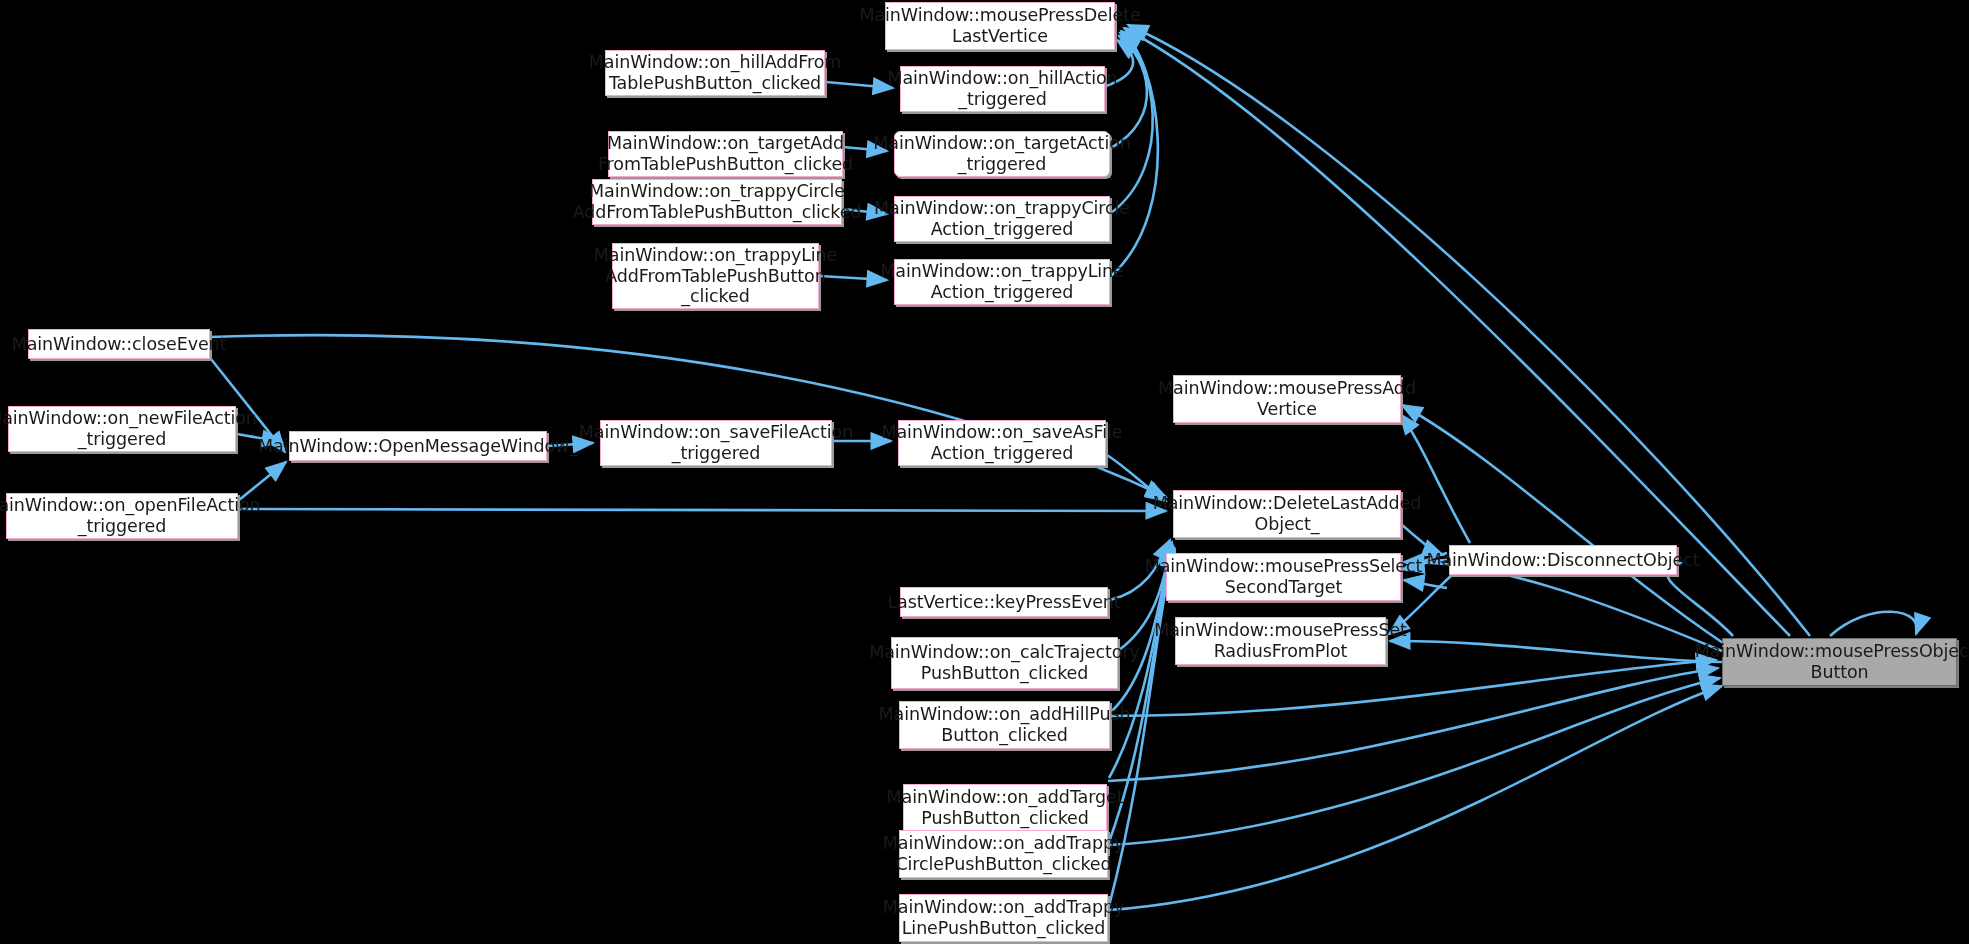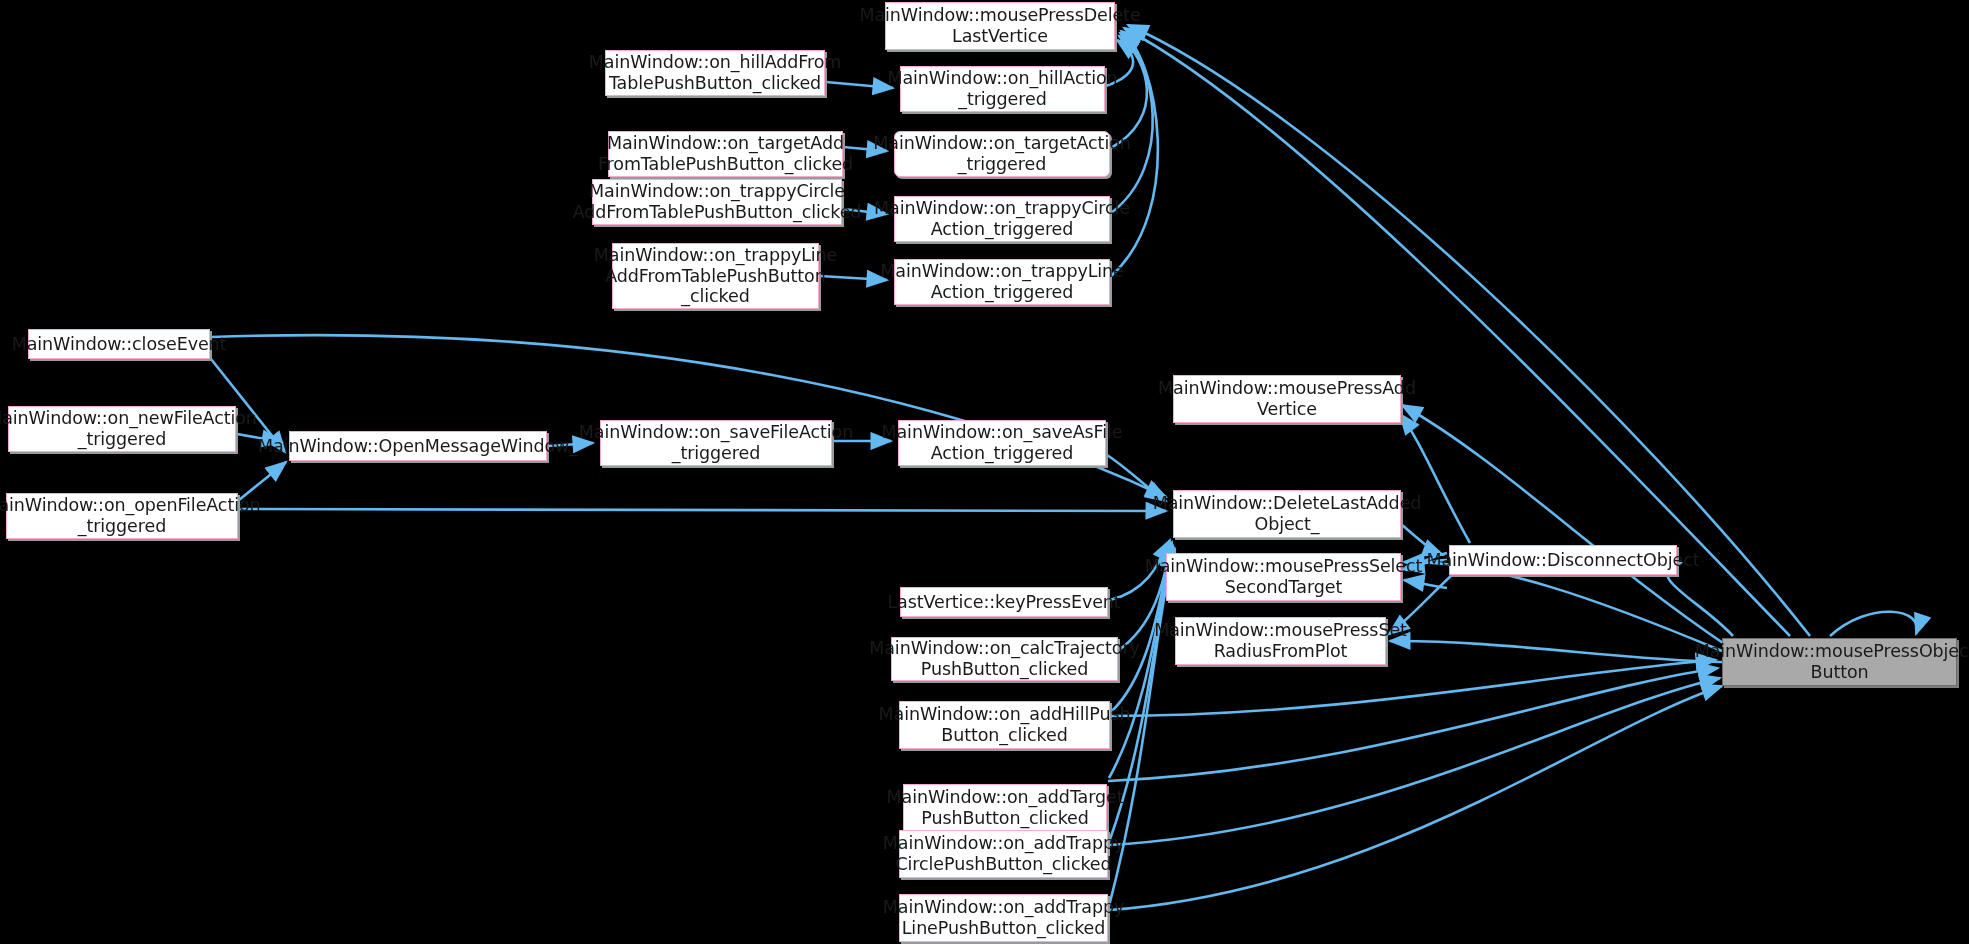--- a/index.html
+++ b/index.html
@@ -145,21 +145,21 @@
   <div class="node" style="left:6px; top:493px; width:232px; height:46px;">MainWindow::on_openFileAction
 _triggered</div>
   <div class="node" style="left:1173px; top:490px; width:228px; height:48px;">MainWindow::DeleteLastAdded
 Object_</div>
   <div class="node" style="left:1166px; top:553px; width:235px; height:48px;">MainWindow::mousePressSelect
 SecondTarget</div>
   <div class="node" style="left:1449px; top:545px; width:228px; height:30px;">MainWindow::DisconnectObject</div>
   <div class="node" style="left:900px; top:587px; width:208px; height:30px;">LastVertice::keyPressEvent</div>
   <div class="node" style="left:1175px; top:617px; width:211px; height:48px;">MainWindow::mousePressSet
 RadiusFromPlot</div>
-  <div class="node" style="left:891px; top:637px; width:227px; height:44px;">MainWindow::on_calcTrajectory
+  <div class="node" style="left:891px; top:637px; width:227px; height:52px;">MainWindow::on_calcTrajectory
 PushButton_clicked</div>
   <div class="node highlight" style="left:1722px; top:638px; width:235px; height:48px;">MainWindow::mousePressObjects
 Button</div>
   <div class="node" style="left:899px; top:701px; width:211px; height:48px;">MainWindow::on_addHillPush
 Button_clicked</div>
   <div class="node" style="left:903px; top:784px; width:204px; height:48px;">MainWindow::on_addTarget
 PushButton_clicked</div>
   <div class="node" style="left:899px; top:830px; width:209px; height:48px;">MainWindow::on_addTrappy
 CirclePushButton_clicked</div>
   <div class="node" style="left:899px; top:894px; width:209px; height:48px;">MainWindow::on_addTrappy

